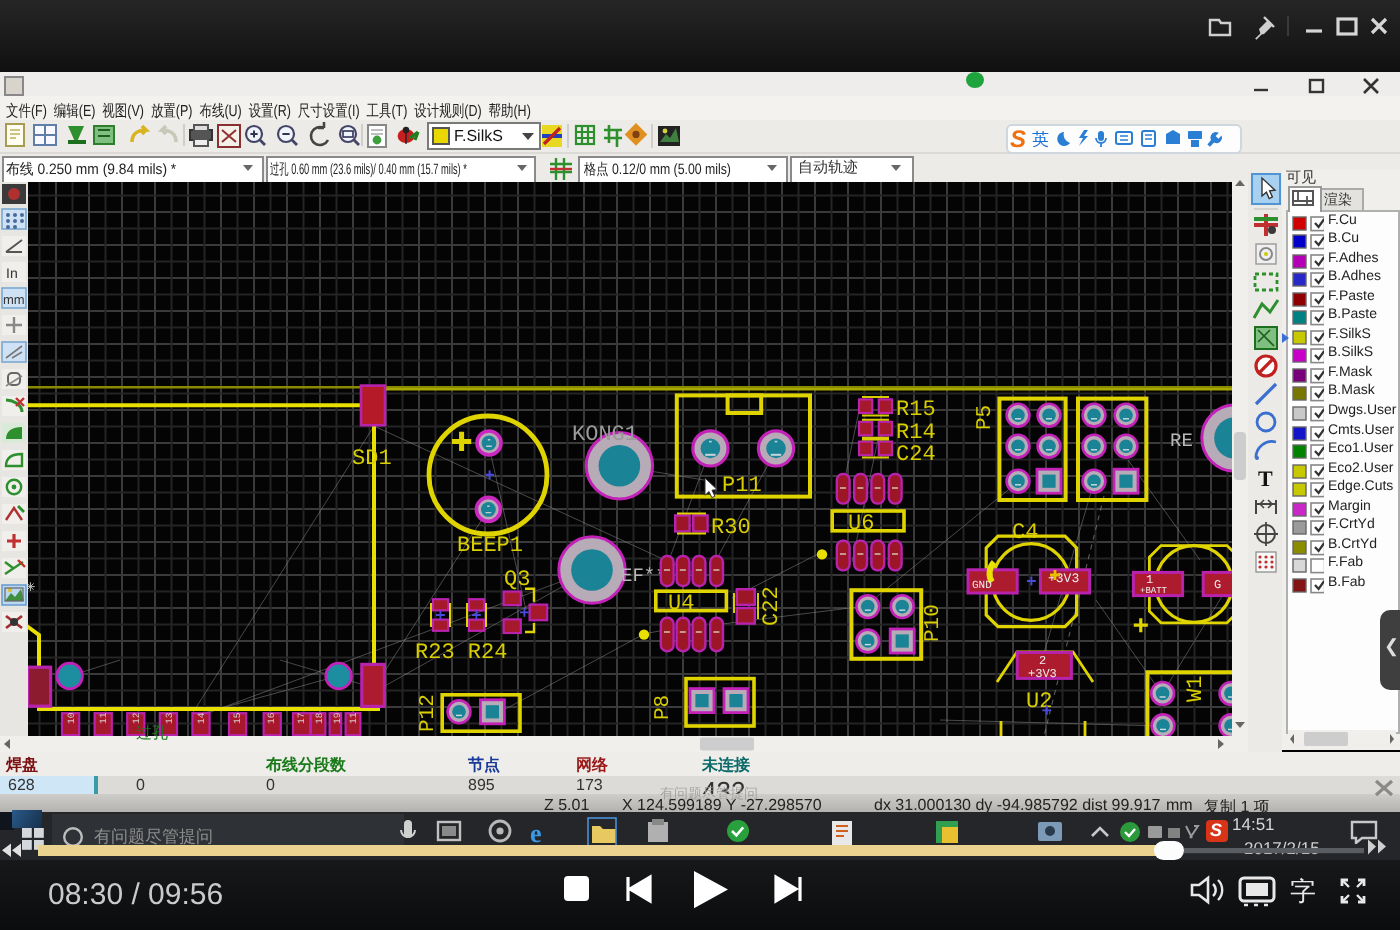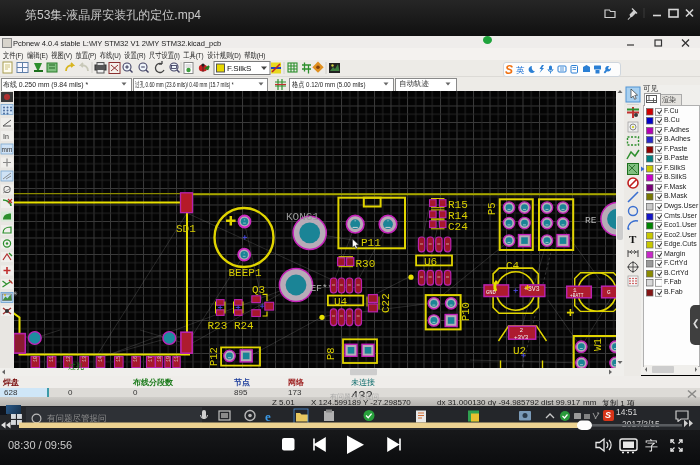--- a/index.html
+++ b/index.html
@@ -2,34 +2,32 @@
 <html><head><meta charset="utf-8"><style>
 html,body{margin:0;padding:0;background:#000}
 #root{position:relative;width:700px;height:465px;overflow:hidden;background:#000;font-family:"Liberation Sans",sans-serif}
 .abs{position:absolute}
 .tx{position:absolute;white-space:nowrap}
 </style></head>
 <body>
 <div id="root">
 
 <div class="abs" style="left:0;top:0;width:700px;height:36px;background:linear-gradient(#262626,#101010)"></div>
-<div class="tx" style="left:25px;top:7px;font-size:12px;color:#c9c9c9">第53集-液晶屏安装孔的定位.mp4</div>
 <svg class="abs" style="left:598px;top:6px" width="100" height="14" viewBox="0 0 100 14">
  <path d="M7 4h4.5l1 1.5H17v6H7z" fill="none" stroke="#cfcfcf" stroke-width="1.2"></path>
  <path d="M31.5 8.5l3.5-3.5 1-1 2.5 2.5-1 1-3.5 3.5-1.2 0.3-2.6 2.6-0.6-0.6 2.6-2.6z" fill="#cfcfcf"></path>
       <path d="M34 2.5l5 5" stroke="#cfcfcf" stroke-width="1.2"></path>
  <path d="M46 2v10" stroke="#3a3a3a" stroke-width="1"></path>
  <path d="M55 9.5h8" stroke="#d6d6d6" stroke-width="1.6"></path>
  <rect x="71" y="3.5" width="9" height="7.5" fill="none" stroke="#d6d6d6" stroke-width="1.6"></rect>
  <path d="M88 3.5l7 7m0-7l-7 7" stroke="#d6d6d6" stroke-width="1.6"></path>
 </svg>
 
 <div class="abs" style="left:0;top:36px;width:700px;height:12px;background:#efedeb;border-bottom:1px solid #e0ded9"></div>
 <div class="abs" style="left:2px;top:38px;width:8px;height:8px;background:#d8d4cc;border:1px solid #888"></div>
-<div class="tx" style="left:13px;top:38.5px;font-size:7.5px;color:#1a1a1a">Pcbnew 4.0.4 stable L:\MY STM32 V1 2\MY STM32.kicad_pcb</div>
 <div class="abs" style="left:483px;top:36px;width:9px;height:8px;border-radius:50%;background:#1fa33c"></div>
 <svg class="abs" style="left:625px;top:38px" width="72" height="10" viewBox="0 0 72 10">
  <path d="M2 7h7" stroke="#333" stroke-width="1.2"></path>
  <rect x="30" y="2" width="6.5" height="6" fill="none" stroke="#333" stroke-width="1.2"></rect>
  <path d="M57 1.5l7 7m0-7l-7 7" stroke="#333" stroke-width="1.3"></path>
 </svg>
 
 <div class="abs" style="left:0;top:48px;width:700px;height:12px;background:#f4f2ef"></div>
 <div class="tx" style="left:3px;top:49.5px;font-size:8px;color:#222;transform:scaleX(0.78);transform-origin:0 0">文件(F)&nbsp; 编辑(E)&nbsp; 视图(V)&nbsp; 放置(P)&nbsp; 布线(U)&nbsp; 设置(R)&nbsp; 尺寸设置(I)&nbsp; 工具(T)&nbsp; 设计规则(D)&nbsp; 帮助(H)</div>
 
@@ -730,21 +728,21 @@
     </svg>
 
 <div class="abs" style="left:0;top:376px;width:700px;height:12px;background:#efedea"></div>
 <div class="abs" style="left:0;top:388px;width:700px;height:9px;background:#dddbd7"></div>
 <div class="abs" style="left:0;top:388px;width:47px;height:9px;background:#cfe6f7;border-right:2px solid #3a9aa8"></div>
 <div class="tx" style="left:3px;top:377px;font-size:8px;font-weight:bold;color:#7a1010">焊盘</div>
 <div class="tx" style="left:68px;top:361px;font-size:8px;font-weight:normal;color:#1a7a1a">过孔</div>
 <div class="tx" style="left:133px;top:377px;font-size:8px;font-weight:bold;color:#1a7a1a">布线分段数</div>
 <div class="tx" style="left:234px;top:377px;font-size:8px;font-weight:bold;color:#1a3a9a">节点</div>
 <div class="tx" style="left:288px;top:377px;font-size:8px;font-weight:bold;color:#9a1a1a">网络</div>
-<div class="tx" style="left:351px;top:377px;font-size:8px;font-weight:normal;color:#0a6a6a">未连接</div>
+<div class="tx" style="left:351px;top:377px;font-size:8px;font-weight:bold;color:#0a6a6a">未连接</div>
 <div class="tx" style="left:4px;top:388px;font-size:8px;color:#333">628</div>
 <div class="tx" style="left:68px;top:388px;font-size:8px;color:#333">0</div>
 <div class="tx" style="left:133px;top:388px;font-size:8px;color:#333">0</div>
 <div class="tx" style="left:234px;top:388px;font-size:8px;color:#333">895</div>
 <div class="tx" style="left:288px;top:388px;font-size:8px;color:#333">173</div>
 <div class="tx" style="left:351px;top:388px;font-size:13px;color:#333">432</div>
 
 <div class="abs" style="left:0;top:397px;width:700px;height:9px;background:linear-gradient(#cfcdc9,#b4b2ae)"></div>
 <div class="tx" style="left:272px;top:397.5px;font-size:8px;color:#222">Z 5.01</div>
 <div class="tx" style="left:311px;top:397.5px;font-size:8px;color:#222">X 124.599189 Y -27.298570</div>
@@ -820,21 +818,21 @@
 
 <div class="abs" style="left:0;top:430px;width:700px;height:35px;background:linear-gradient(#17181a,#0b0c0e)"></div>
 
 <svg class="abs" style="left:0;top:418px" width="700" height="14" viewBox="0 0 700 14">
  <path d="M10 4.2L5.5 7.6l4.5 3.4zM15 4.2l-4.5 3.4 4.5 3.4z" fill="#e0e0e0" transform="translate(-4.5,-0.5)"></path>
  <path d="M6 5l4 3.5L6 12.5zM11 5l4 3.5-4 3.5z" fill="#cfcfcf" transform="translate(678,-3.2)"></path>
  <rect x="19" y="4.5" width="560" height="5.5" fill="#ecd291"></rect>
  <rect x="592" y="6" width="90" height="2.6" fill="#595c60"></rect>
  <rect x="577" y="2.5" width="15" height="9.5" rx="4.7" fill="#fdfdfd"></rect>
 </svg>
-<div class="tx" style="left:8px;top:439px;font-size:11px;color:#cacaca">08:30 / 09:56</div>
+<div class="tx" style="left:24px;top:439px;font-size:15px;color:#cacaca">08:30 / 09:56</div>
 <svg class="abs" style="left:281px;top:435px" width="130" height="20" viewBox="0 0 130 20">
  <rect x="1" y="3" width="12.5" height="12.5" rx="2" fill="#fff"></rect>
  <path d="M33 3.5v12M44 3.5L34 9.5l10 6z" fill="#fff" stroke="#fff" stroke-width="1.6"></path>
  <path d="M66 0.5l17 9.3-17 9.3z" fill="#fff"></path>
  <path d="M107 3.5L117 9.5l-10 6zM119 3.5v12" fill="#fff" stroke="#fff" stroke-width="1.6"></path>
 </svg>
 <svg class="abs" style="left:593px;top:436px" width="95" height="18" viewBox="0 0 95 18">
  <path d="M3 6.5h3.5L11 3v12l-4.5-3.5H3z" fill="none" stroke="#e8e8e8" stroke-width="1.3"></path>
  <path d="M13.5 6a4 4 0 0 1 0 6M16 4a7 7 0 0 1 0 10" fill="none" stroke="#e8e8e8" stroke-width="1.2"></path>
  <rect x="27" y="3" width="17" height="11.5" rx="2" fill="none" stroke="#e8e8e8" stroke-width="1.5"></rect>

